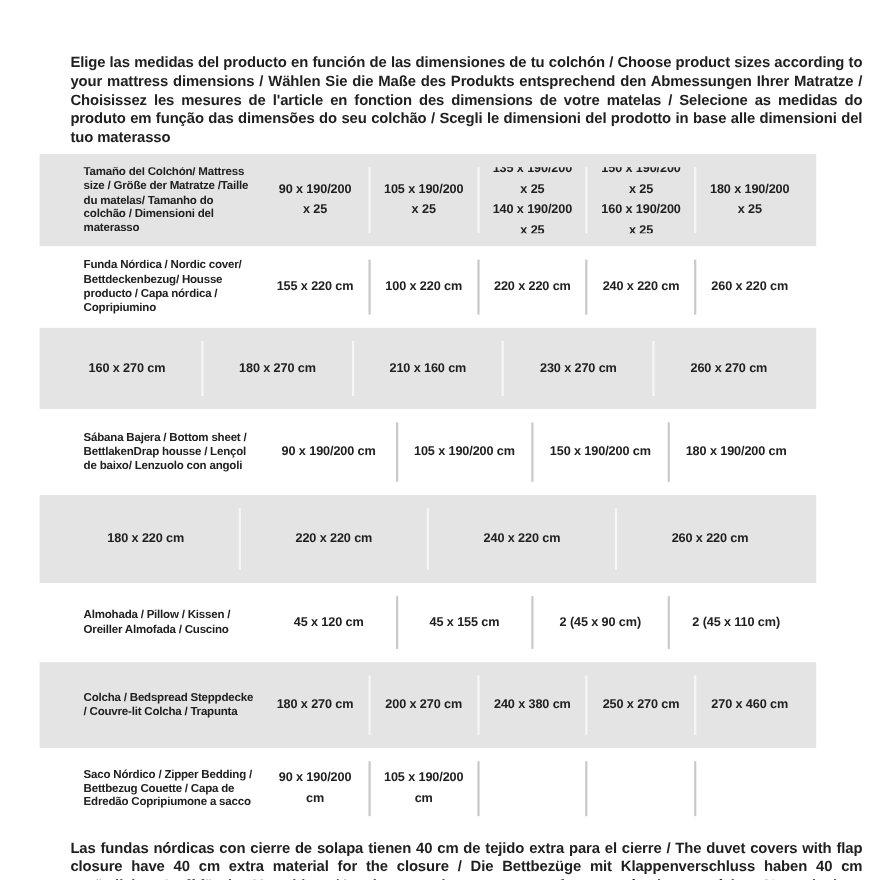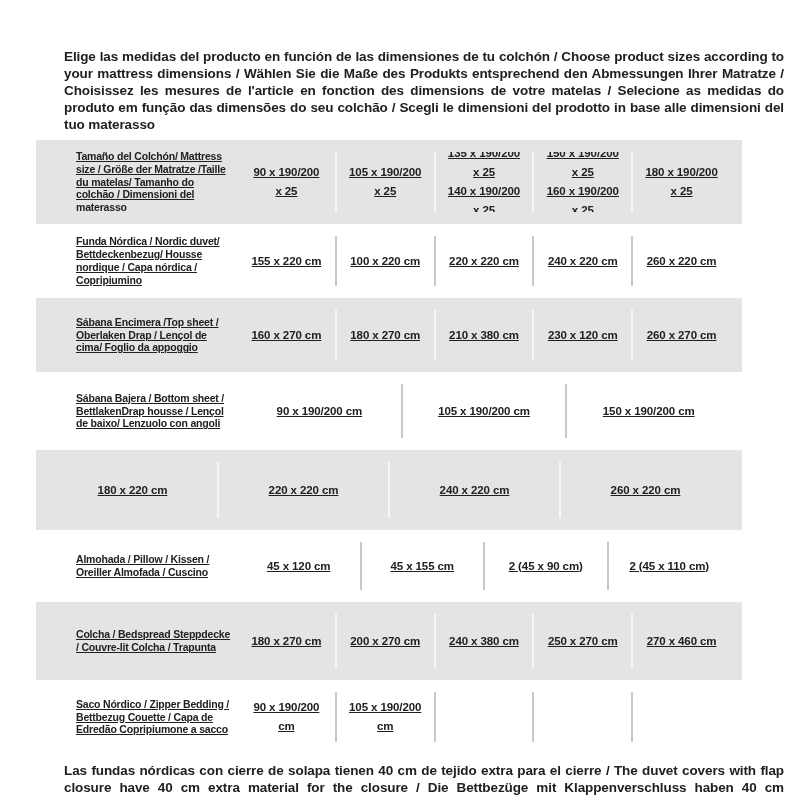--- a/index.html
+++ b/index.html
@@ -15,21 +15,21 @@
   .page{position:relative;width:800px;height:800px;overflow:hidden;}
 
   .note{
     position:absolute;left:28px;width:744px;
     font-size:13.5px;font-weight:700;line-height:17px;
     text-align:justify;letter-spacing:-0.1px;color:var(--text);
   }
   .note.top{top:12px;}
   .note.bottom{top:726px;}
 
-  .table{position:absolute;top:104px;left:0;width:730px;text-decoration:underline;}
+  .table{position:absolute;top:104px;left:0;width:730px;}
   .row{display:flex;width:100%;overflow:hidden;}
   .row.shade{background:var(--row-shade);}
   .row.plain{background:var(--page-bg);}
   .h0{height:84px}.h1{height:74px}.h2{height:74px}.h3{height:78px}
   .h4{height:80px}.h5{height:72px}.h6{height:78px}.h7{height:74px}
 
   .cell{display:flex;align-items:center;overflow:hidden;}
   .label{
     width:190px;flex:0 0 190px;padding:2px 6px 2px 28px;
     font-size:10.5px;font-weight:700;line-height:1.22;
@@ -57,42 +57,42 @@
       <div class="cell vcell">90 x 190/200 x 25</div>
       <div class="cell vcell">105 x 190/200 x 25</div>
       <div class="cell vcell">135 x 190/200 x 25
 140 x 190/200 x 25</div>
       <div class="cell vcell">150 x 190/200 x 25
 160 x 190/200 x 25</div>
       <div class="cell vcell">180 x 190/200 x 25</div>
     </div>
 
     <div class="row plain h1">
-      <div class="cell label">Funda Nórdica / Nordic duvet/ Bettdeckenbezug/ Housse nordique / Capa nórdica / Copripiumino</div>
+      <div class="cell label">Funda Nórdica / Nordic cover/ Bettdeckenbezug/ Housse producto / Capa nórdica / Copripiumino</div>
       <div class="cell vcell">155 x 220 cm</div>
       <div class="cell vcell">100 x 220 cm</div>
       <div class="cell vcell">220 x 220 cm</div>
       <div class="cell vcell">240 x 220 cm</div>
       <div class="cell vcell">260 x 220 cm</div>
     </div>
 
     <div class="row shade h2">
-      <div class="cell label">Sábana Encimera /Top sheet / Oberlaken Drap / Lençol de cima/ Foglio da appoggio</div>
       <div class="cell vcell">160 x 270 cm</div>
       <div class="cell vcell">180 x 270 cm</div>
-      <div class="cell vcell">210 x 380 cm</div>
-      <div class="cell vcell">230 x 120 cm</div>
+      <div class="cell vcell">210 x 160 cm</div>
+      <div class="cell vcell">230 x 270 cm</div>
       <div class="cell vcell">260 x 270 cm</div>
     </div>
 
     <div class="row plain h3">
       <div class="cell label">Sábana Bajera / Bottom sheet / BettlakenDrap housse / Lençol de baixo/ Lenzuolo con angoli</div>
       <div class="cell vcell">90 x 190/200 cm</div>
       <div class="cell vcell">105 x 190/200 cm</div>
       <div class="cell vcell">150 x 190/200 cm</div>
+      <div class="cell vcell">180 x 190/200 cm</div>
     </div>
 
     <div class="row shade h4">
       <div class="cell vcell">180 x 220 cm</div>
       <div class="cell vcell">220 x 220 cm</div>
       <div class="cell vcell">240 x 220 cm</div>
       <div class="cell vcell">260 x 220 cm</div>
     </div>
 
     <div class="row plain h5">

